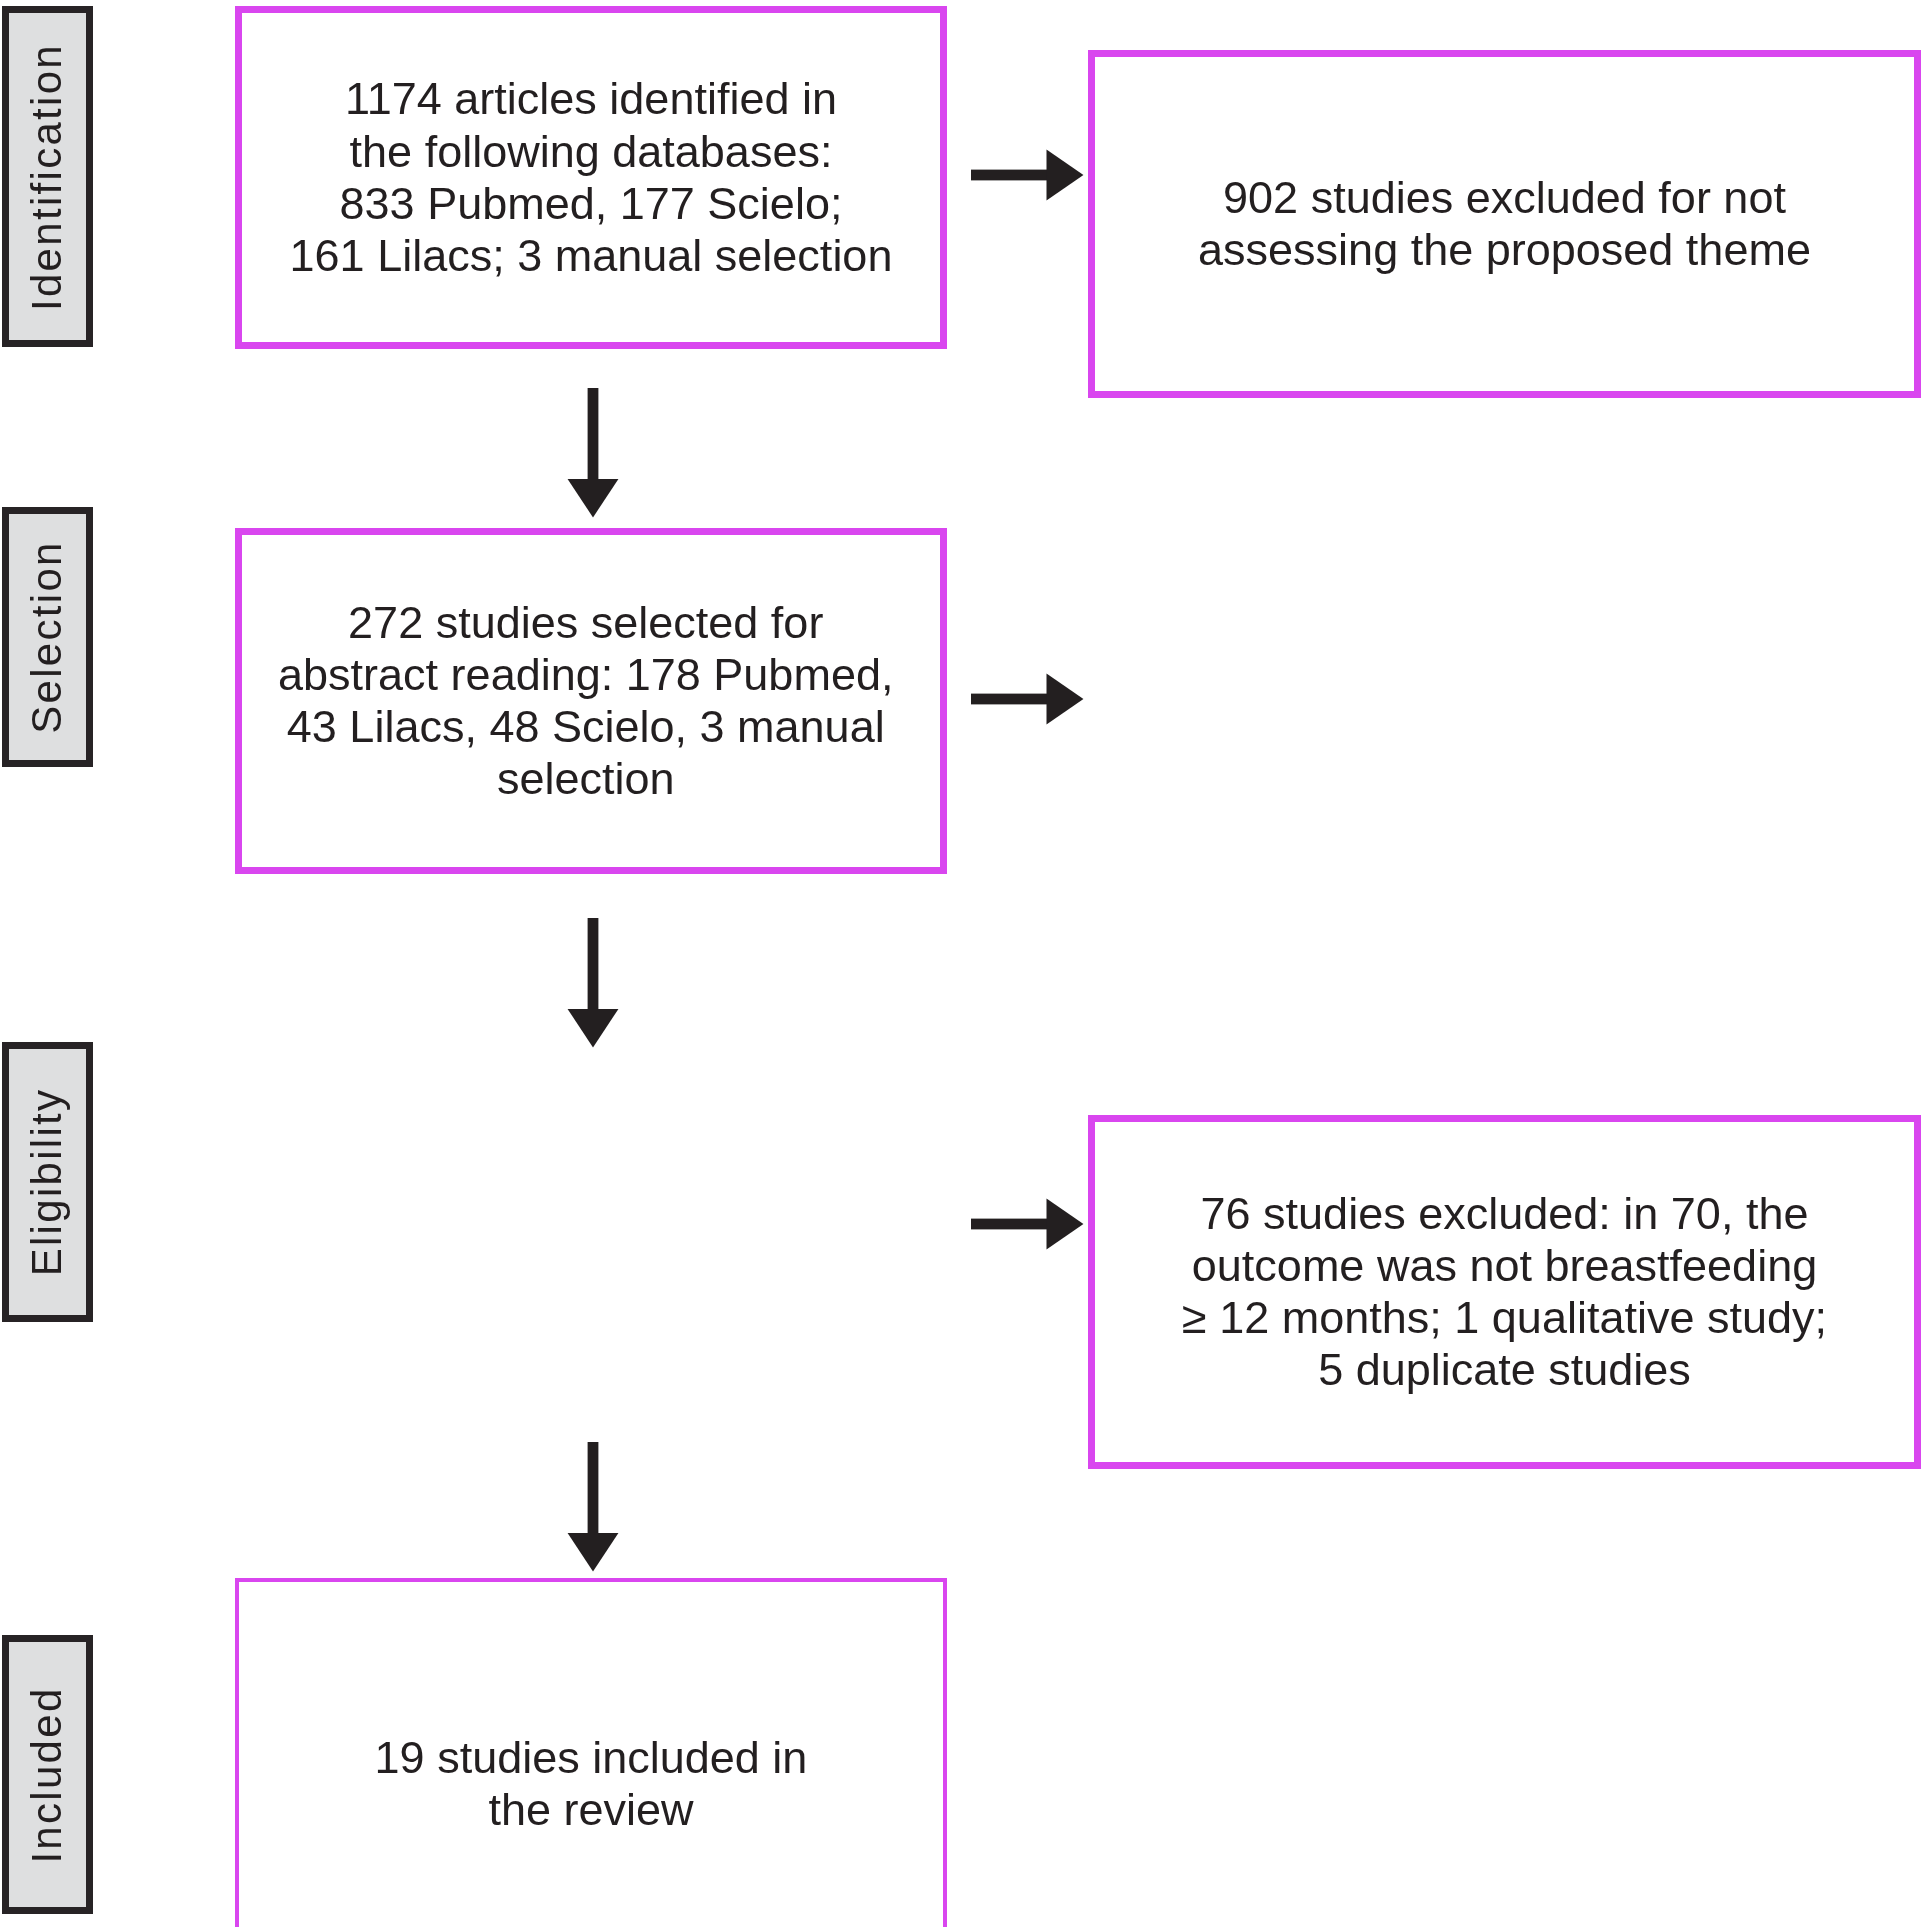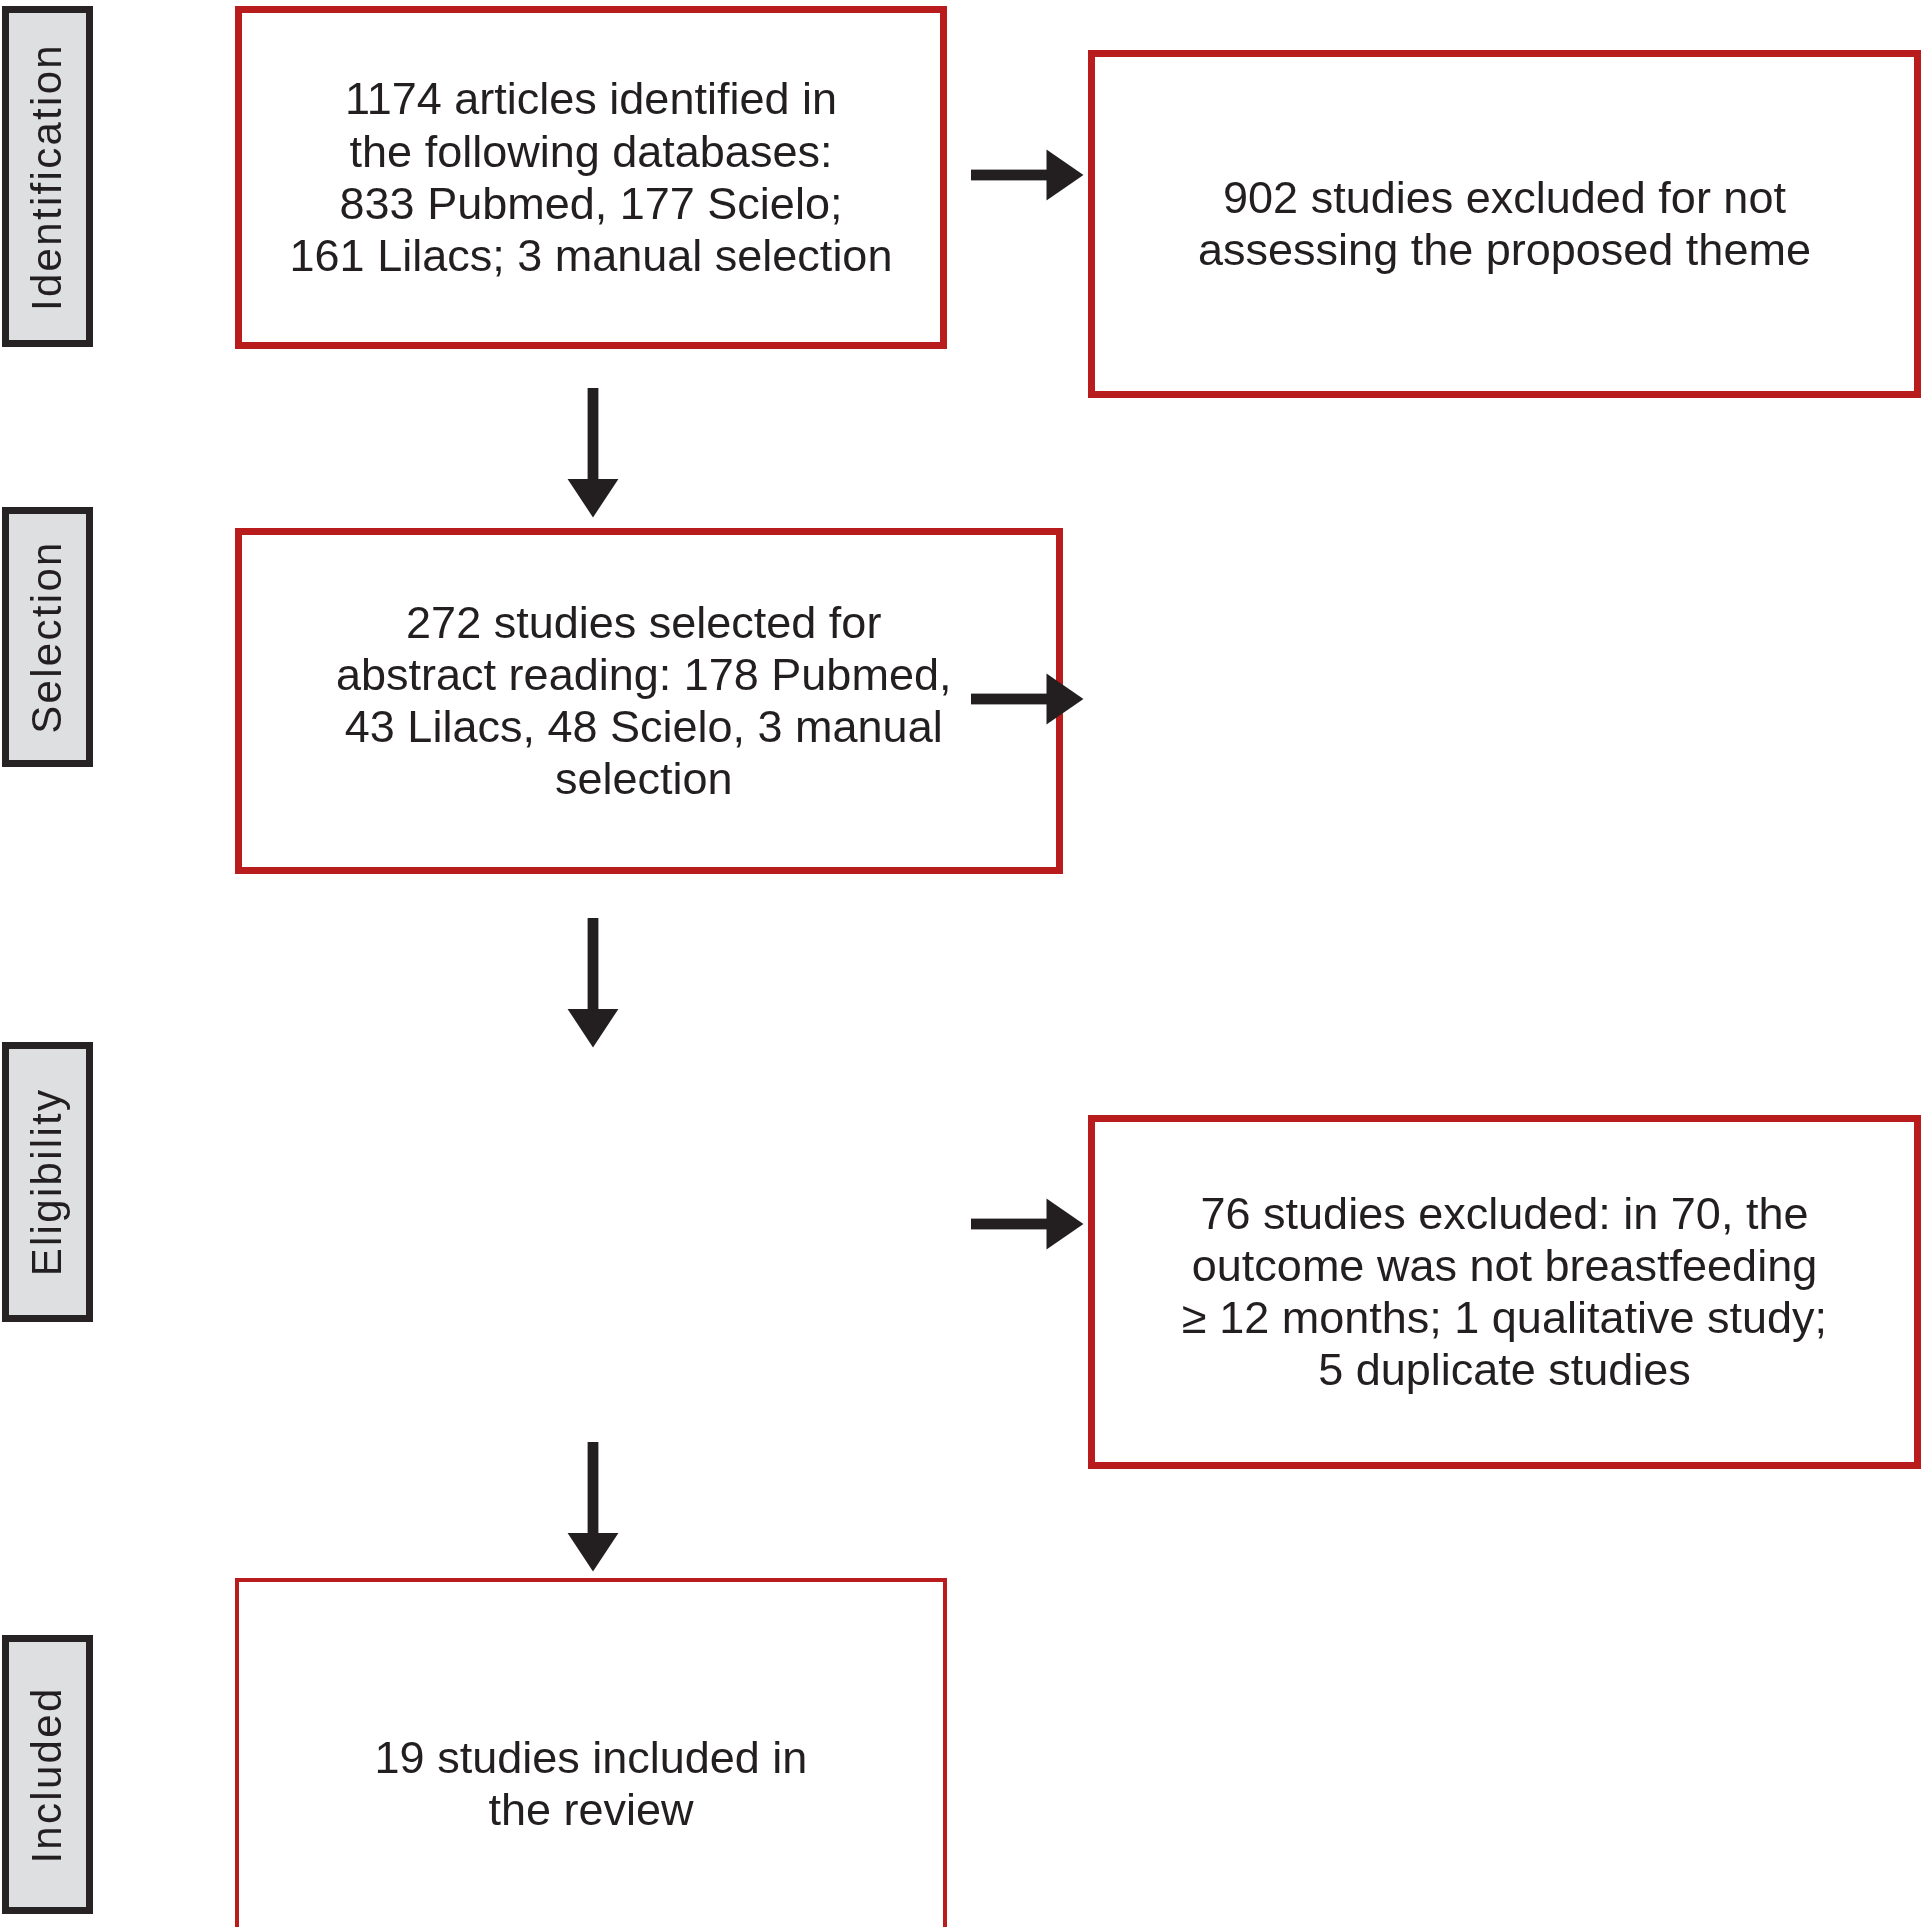--- a/index.html
+++ b/index.html
@@ -11,21 +11,21 @@
     background: #ffffff;
     font-family: "Liberation Sans", "DejaVu Sans", sans-serif;
     color: #231f20;
     overflow: hidden;
   }
 
   
   .fbox {
     position: absolute;
     box-sizing: border-box;
-    border: 7px solid #b91c1c;
+    border: 7px solid #d946ef;
     background: #ffffff;
     display: flex;
     align-items: center;
     justify-content: center;
     text-align: center;
     padding: 0 18.5px;
   }
   .fbox .txt {
     white-space: pre-line;
     font-size: 45px;
@@ -50,21 +50,21 @@
   }
 
   
   #stage-identification { left: 1.5px;  top: 6.2px;    width: 91px; height: 341px; }
   #stage-selection      { left: 1.5px;  top: 507px;  width: 91px; height: 260px; }
   #stage-eligibility    { left: 1.5px;  top: 1042px; width: 91px; height: 280px; }
   #stage-included       { left: 1.5px;  top: 1635px; width: 91px; height: 279px; }
 
   
   #flow-1 { left: 235px; top: 6.2px;    width: 712px; height: 343px; }
-  #flow-2 { left: 235px; top: 528px;  width: 828px; height: 346px; padding-left: 8px; }
+  #flow-2 { left: 235px; top: 528px;  width: 712px; height: 346px; padding-left: 8px; }
   #flow-3 { left: 235px; top: 1086px; width: 712px; height: 314px; }
   #flow-4 { left: 235px; top: 1578px; width: 712px; height: 412px; border-width: 4.6px; }
 
   
   #excl-1 { left: 1088px; top: 6.2px;    width: 833px; height: 348px; margin-top: 44px; }
   #excl-2 { left: 1088px; top: 552px;  width: 833px; height: 359px; }
   #excl-3 { left: 1088px; top: 1079px; width: 833px; height: 354px; margin-top: 36px; }
 
   
   .arrow { position: absolute; }

